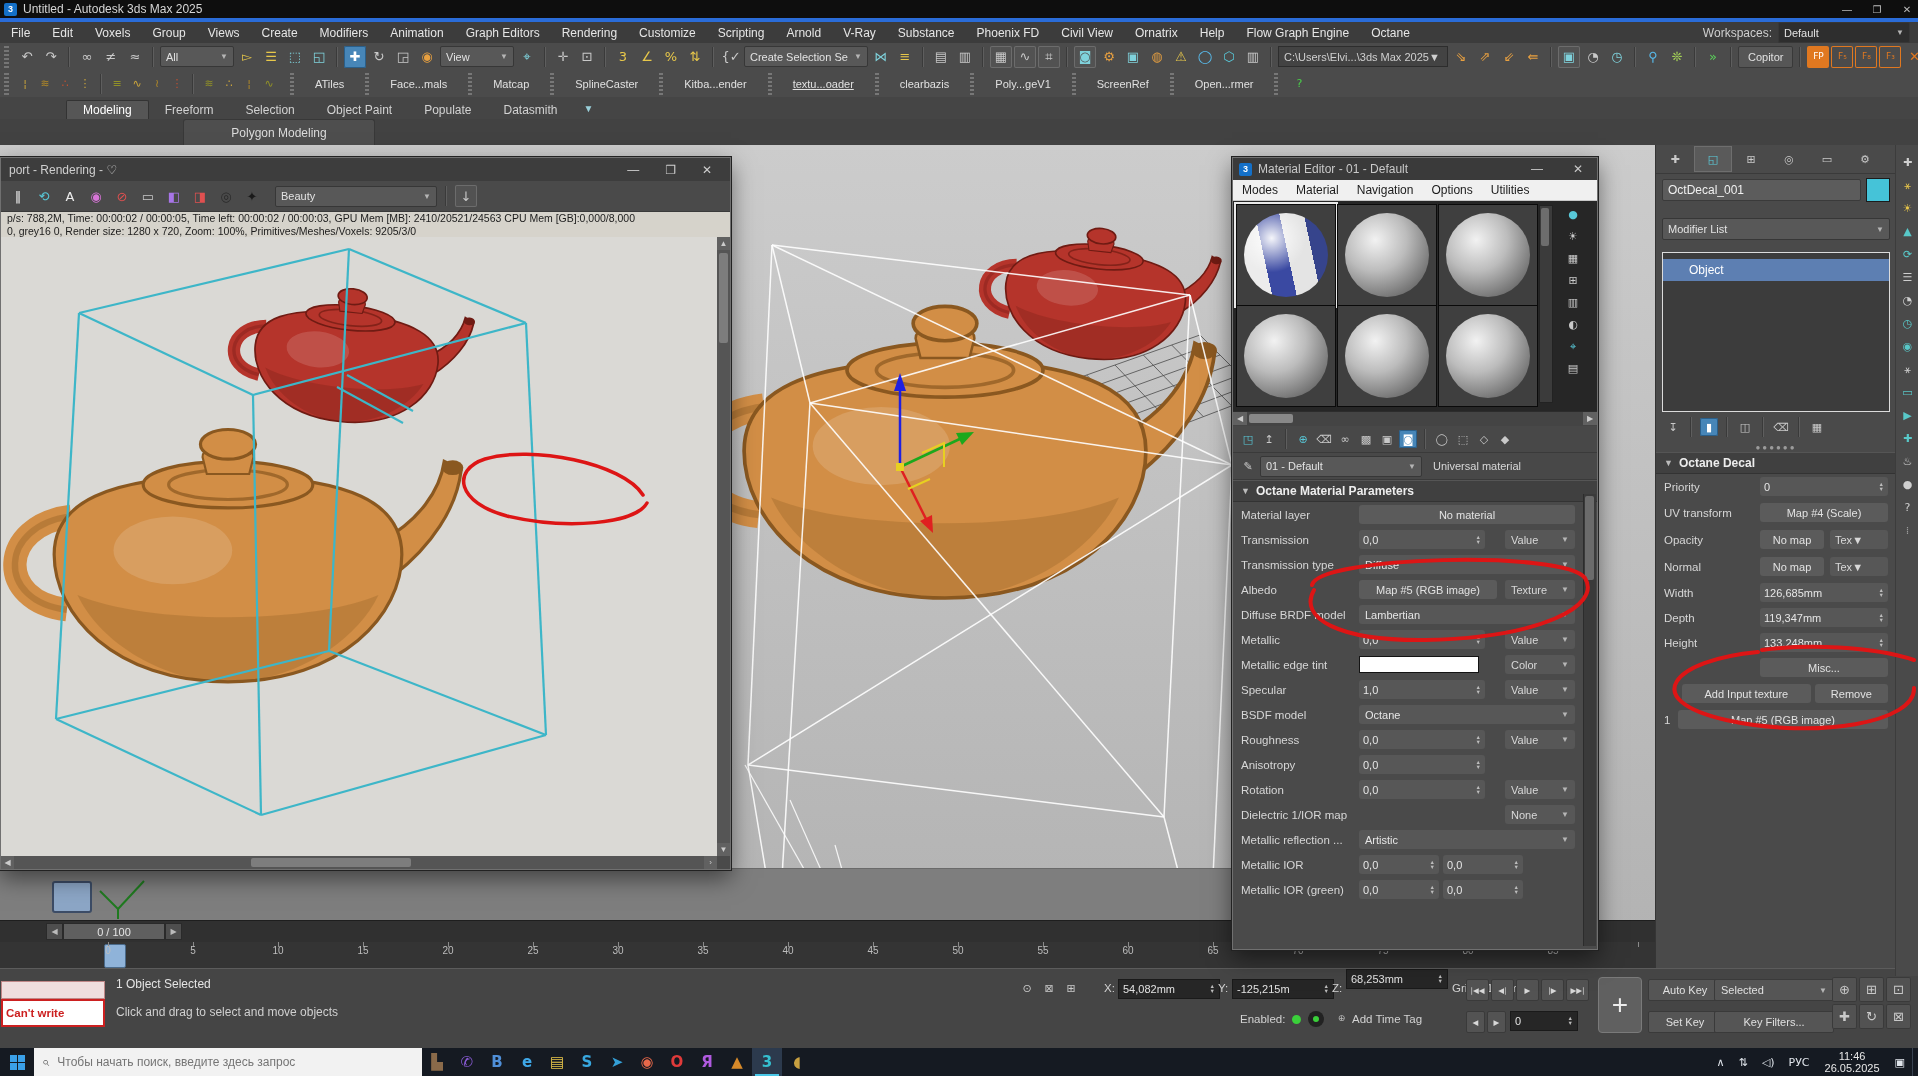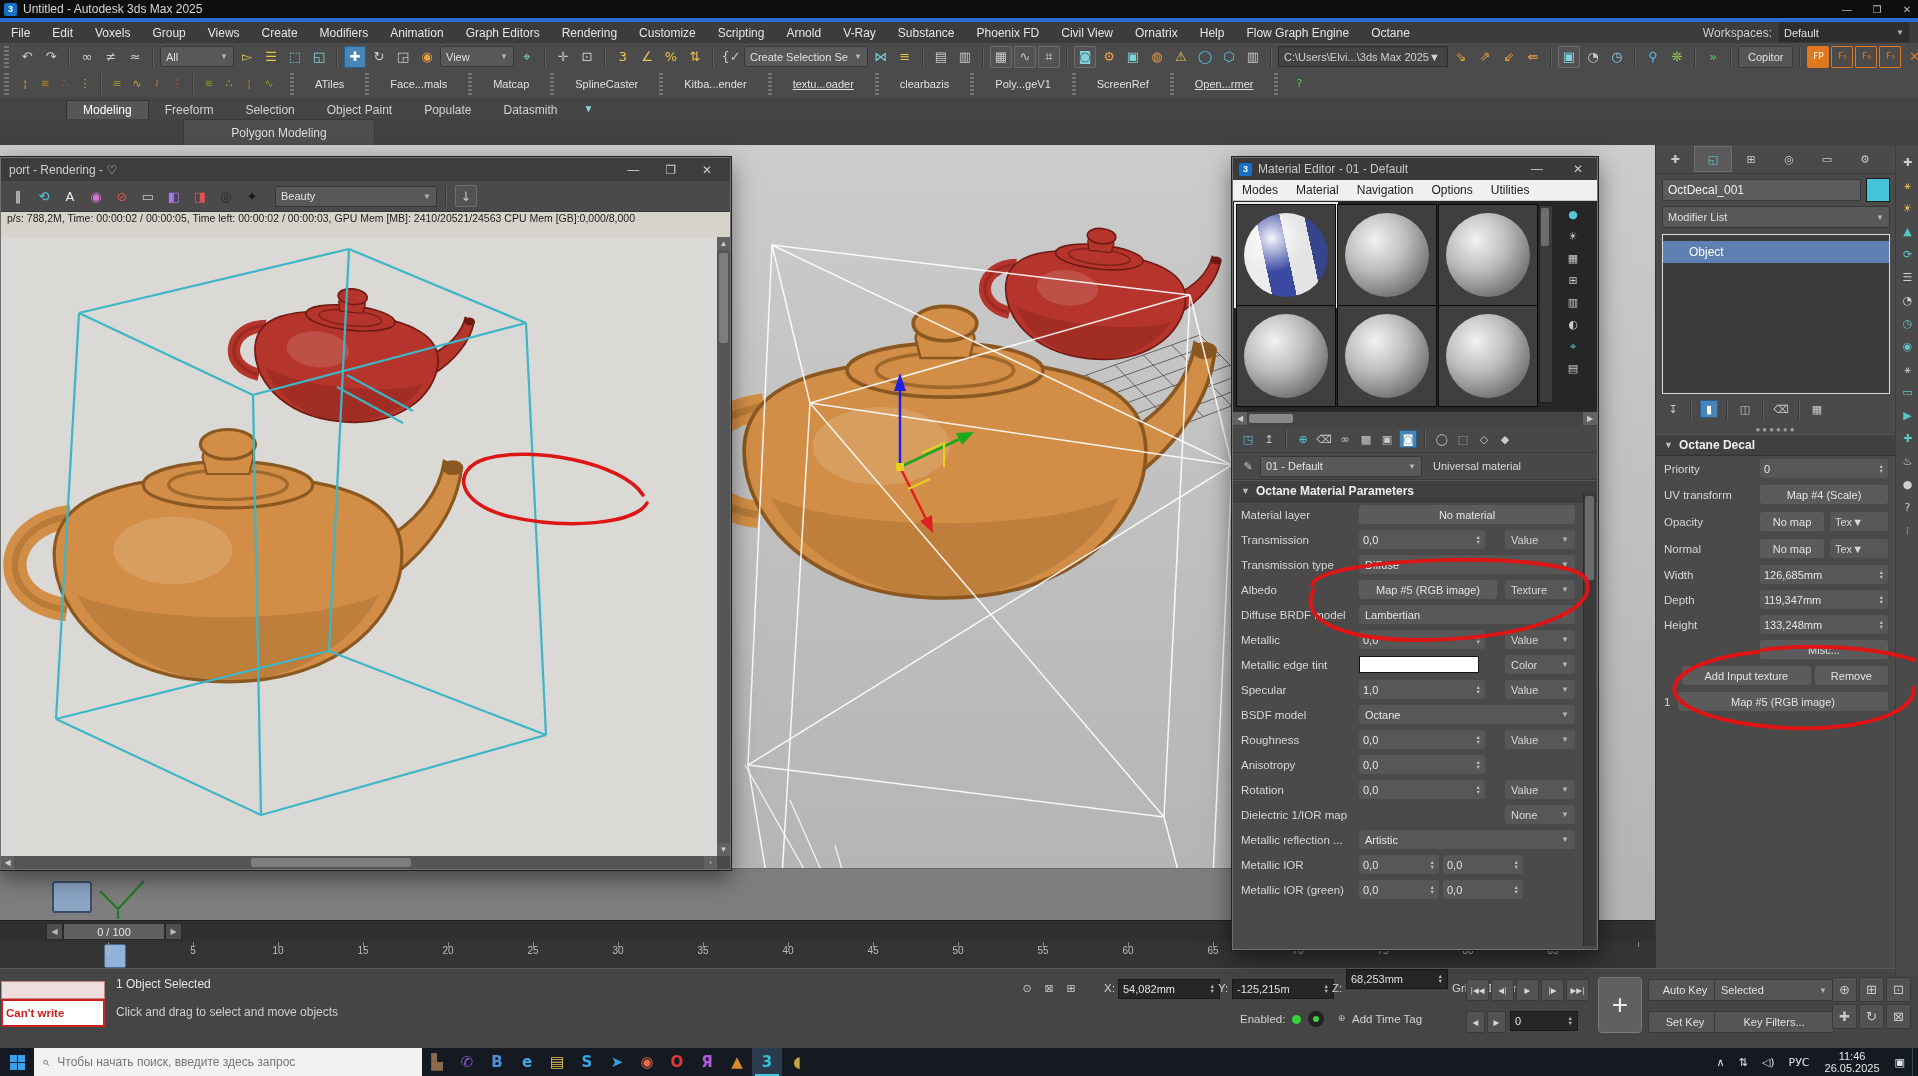--- a/index.html
+++ b/index.html
@@ -98,21 +98,21 @@
 #meVscroll .thumb{left:1px;top:2px;width:9px;height:84px;background:#6b6b6b}
 
 #commandPanel{left:1655px;top:145px;width:240px;height:823px;background:#4a4a4a;border-left:1px solid #353535;z-index:5}
 #cpTabs{height:28px;display:flex;align-items:center;border-bottom:1px solid #3a3a3a}
 .cptab{width:38px;height:26px;display:flex;align-items:center;justify-content:center}
 .cptab.active{background:#5a5a5a;box-shadow:inset 0 0 0 1px #6e6e6e}
 .cptab.active .ic{color:#5ad0e0}
 #cpName{display:flex;align-items:center;gap:5px;padding:4px 6px}
 #cpNameField{flex:1;height:20px;background:#5c5c5c;border:1px solid #3a3a3a;border-radius:2px;display:flex;align-items:center;padding:0 5px;font-size:12px;color:#f0f0f0}
 #cpSwatch{width:22px;height:22px;background:#45c3d8;border:1px solid #1c1c1c;flex:none}
-#cpModList{margin:0 6px;height:20px}
+#cpModList{margin:12px 6px;height:20px}
 #cpStack{margin:6px 6px 0 6px;height:158px;background:#3c3c3c;border:1px solid #dcdcdc}
 #cpStackItem{margin-top:6px;height:22px;background:#5d7fb2;color:#fff;font-size:12px;display:flex;align-items:center;padding-left:26px}
 #cpStackTools{height:26px;display:flex;align-items:center;gap:4px;padding:2px 8px}
 #cpSplit{height:10px;display:flex;align-items:center;justify-content:center;color:#9b9b9b;font-size:8px;letter-spacing:2px}
 .cprow{display:flex;align-items:center;height:25px;padding:0 8px}
 .cplabel{width:96px;font-size:11.5px;color:#d6d6d6;flex:none}
 .cpmid{flex:1;display:flex;align-items:center;gap:4px;min-width:0}
 .cpdd{width:48px;height:19px;background:#575757;border-radius:3px;display:flex;align-items:center;padding:0 5px;font-size:11px;color:#d8d8d8;flex:none;margin-left:6px}
 #octaneStrip{left:1895px;top:145px;width:23px;height:823px;background:#4a4a4a;border-left:1px solid #3c3c3c;display:flex;flex-direction:column;align-items:center;gap:5px;padding-top:8px;z-index:6}
 
@@ -323,21 +323,21 @@
       <span class="tbtn" style="background: transparent; border: none;">Kitba...ender</span>
       <span class="vsep-dot"></span>
       <span class="tbtn" style="background: transparent; border: none; text-decoration: underline;">textu...oader</span>
       <span class="vsep-dot"></span>
       <span class="tbtn" style="background: transparent; border: none;">clearbazis</span>
       <span class="vsep-dot"></span>
       <span class="tbtn" style="background: transparent; border: none;">Poly...geV1</span>
       <span class="vsep-dot"></span>
       <span class="tbtn" style="background: transparent; border: none;">ScreenRef</span>
       <span class="vsep-dot"></span>
-      <span class="tbtn" style="background: transparent; border: none; text-decoration: underline;">Open...rmer</span>
+      <span class="tbtn" style="background: transparent; border: none;">Open...rmer</span>
       <span class="vsep-dot"></span>
       <span class="ic sm" style="color: rgb(74, 208, 74);">?</span>
     </div>
 
   <div id="ribbonTabs" class="abs">
       <div class="rtab active">Modeling</div>
       <div class="rtab">Freeform</div>
       <div class="rtab">Selection</div>
       <div class="rtab">Object Paint</div>
       <div class="rtab">Populate</div>
@@ -455,20 +455,21 @@
         <span class="ic " style="color: rgb(26, 26, 26);">✦</span>
         <span class="dd" style="width: 150px; margin-left: 8px;">
           <span>Beauty</span>
           <span class="arr">▼</span>
         </span>
         <span class="sep"></span>
         <span class="ic box" style="color: rgb(200, 200, 200);">↓</span>
       </div>
     <div class="rw-stats">
       <div>p/s: 788,2M,   Time: 00:00:02 / 00:00:05,   Time left: 00:00:02 / 00:00:03,   GPU Mem [MB]: 2410/20521/24563   CPU Mem [GB]:0,000/8,000</div>
+      <div>0, grey16 0,   Render size: 1280 x 720,   Zoom: 100%,   Primitives/Meshes/Voxels: 9205/3/0</div>
     </div>
     <div class="rw-canvas">
       <svg id="rwSvg" width="716" height="619">
           <g transform="translate(233,28) scale(1.12) rotate(6,100,85)">
   <path d="M26,62 C-8,66 -10,102 24,106" fill="none" stroke="#b5342b" stroke-width="11"></path>
   <path d="M26,62 C-8,66 -10,102 24,106" fill="none" stroke="#6f1b13" stroke-width="3" opacity="0.35"></path>
   <path d="M172,74 C190,64 200,50 202,36 L210,40 C208,58 196,76 178,90 Z" fill="#b5342b" stroke="#6f1b13" stroke-width="1.5"></path>
   <ellipse cx="206" cy="39" rx="5" ry="3.5" fill="#6f1b13"></ellipse>
   <path d="M100,140 C46,140 18,108 18,80 C18,56 42,43 100,43 C158,43 182,56 182,80 C182,108 154,140 100,140 Z" fill="#b5342b" stroke="#6f1b13" stroke-width="1.5"></path>
   <path d="M100,140 C70,140 40,122 29,99 C62,113 138,113 171,99 C160,122 130,140 100,140 Z" fill="#6f1b13" opacity="0.28"></path>

